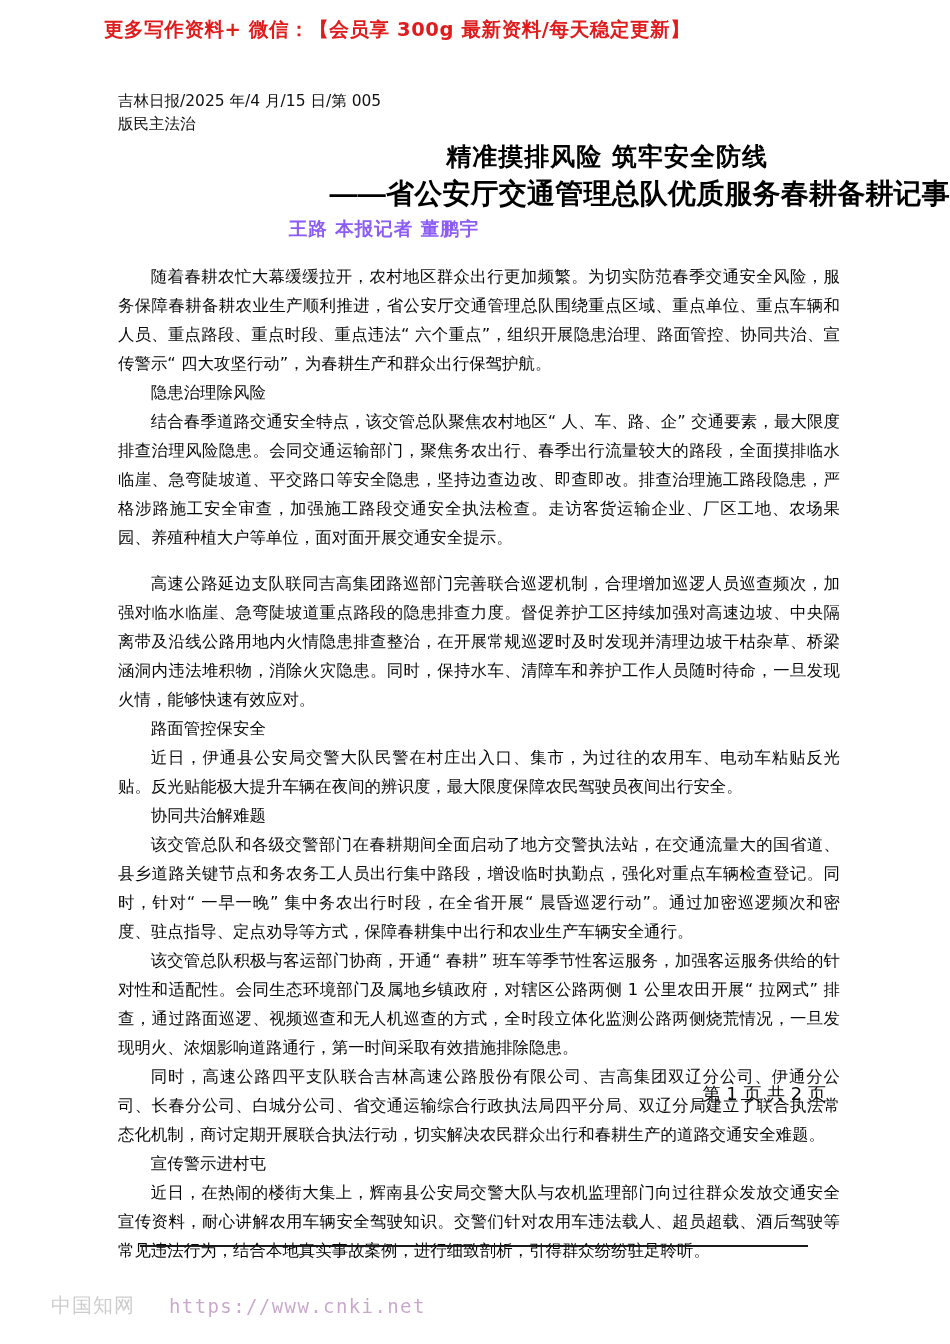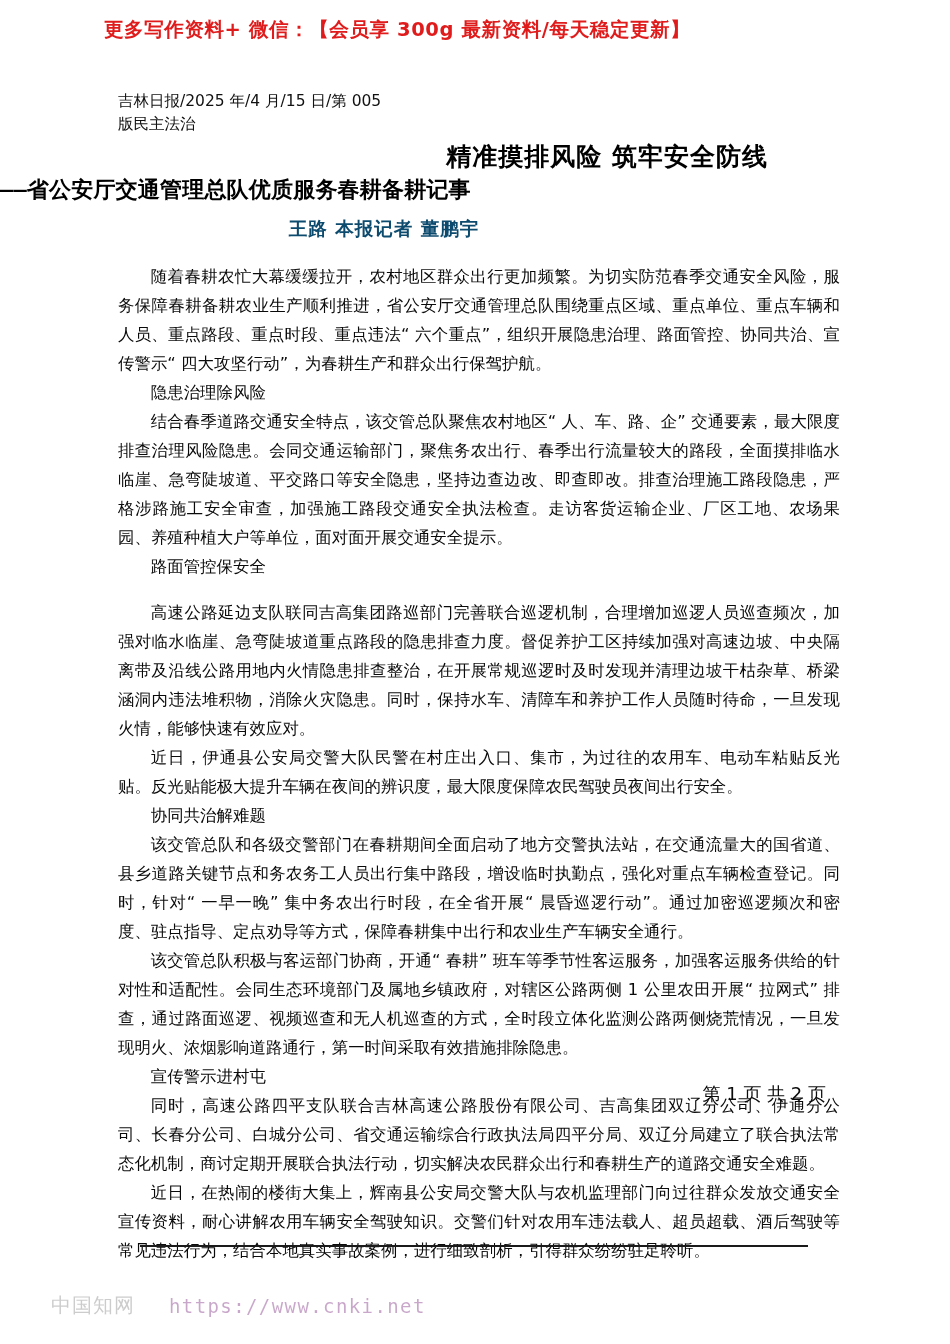--- a/index.html
+++ b/index.html
@@ -64,38 +64,38 @@
     font-size: 25px;
     font-weight: bold;
     letter-spacing: 1px;
     color: #000;
   }
   .doc-subtitle {
     position: absolute;
     left: 0;
     top: 175px;
     width: 950px;
-    text-align: left;
-    font-family: Liberation Mono, monospace;
-    font-size: 22px;
+    text-align: right;
+    font-family: Liberation Sans, sans-serif;
+    font-size: 28px;
     font-weight: bold;
     letter-spacing: 0.2px;
     color: #000;
   }
   .doc-byline {
     position: absolute;
     left: 0;
     top: 216px;
     width: 768px;
     text-align: center;
     font-family: "DejaVu Sans", "Liberation Sans", sans-serif;
     font-size: 18.5px;
     font-weight: bold;
     letter-spacing: 1px;
-    color: #0c4a6e;
+    color: #8b5cf6;
   }
 
   
   .body-column {
     position: absolute;
     left: 118px;
     top: 262px;
     width: 722px;
   }
   .body-para {
@@ -175,28 +175,28 @@
   <div class="doc-title">精准摸排风险  筑牢安全防线</div>
 
   <div class="doc-subtitle">——省公安厅交通管理总队优质服务春耕备耕记事</div>
 
   <div class="doc-byline">王路  本报记者  董鹏宇</div>
 
   <div class="body-column">
     <p class="body-para">随着春耕农忙大幕缓缓拉开，农村地区群众出行更加频繁。为切实防范春季交通安全风险，服务保障春耕备耕农业生产顺利推进，省公安厅交通管理总队围绕重点区域、重点单位、重点车辆和人员、重点路段、重点时段、重点违法“ 六个重点”，组织开展隐患治理、路面管控、协同共治、宣传警示“ 四大攻坚行动”，为春耕生产和群众出行保驾护航。</p>
     <p class="body-para">隐患治理除风险</p>
     <p class="body-para">结合春季道路交通安全特点，该交管总队聚焦农村地区“ 人、车、路、企” 交通要素，最大限度排查治理风险隐患。会同交通运输部门，聚焦务农出行、春季出行流量较大的路段，全面摸排临水临崖、急弯陡坡道、平交路口等安全隐患，坚持边查边改、即查即改。排查治理施工路段隐患，严格涉路施工安全审查，加强施工路段交通安全执法检查。走访客货运输企业、厂区工地、农场果园、养殖种植大户等单位，面对面开展交通安全提示。</p>
+    <p class="body-para spaced-before">高速公路延边支队联同吉高集团路巡部门完善联合巡逻机制，合理增加巡逻人员巡查频次，加强对临水临崖、急弯陡坡道重点路段的隐患排查力度。督促养护工区持续加强对高速边坡、中央隔离带及沿线公路用地内火情隐患排查整治，在开展常规巡逻时及时发现并清理边坡干枯杂草、桥梁涵洞内违法堆积物，消除火灾隐患。同时，保持水车、清障车和养护工作人员随时待命，一旦发现火情，能够快速有效应对。</p>
     <p class="body-para">路面管控保安全</p>
-    <p class="body-para spaced-before">高速公路延边支队联同吉高集团路巡部门完善联合巡逻机制，合理增加巡逻人员巡查频次，加强对临水临崖、急弯陡坡道重点路段的隐患排查力度。督促养护工区持续加强对高速边坡、中央隔离带及沿线公路用地内火情隐患排查整治，在开展常规巡逻时及时发现并清理边坡干枯杂草、桥梁涵洞内违法堆积物，消除火灾隐患。同时，保持水车、清障车和养护工作人员随时待命，一旦发现火情，能够快速有效应对。</p>
     <p class="body-para">近日，伊通县公安局交警大队民警在村庄出入口、集市，为过往的农用车、电动车粘贴反光贴。反光贴能极大提升车辆在夜间的辨识度，最大限度保障农民驾驶员夜间出行安全。</p>
     <p class="body-para">协同共治解难题</p>
     <p class="body-para">该交管总队和各级交警部门在春耕期间全面启动了地方交警执法站，在交通流量大的国省道、县乡道路关键节点和务农务工人员出行集中路段，增设临时执勤点，强化对重点车辆检查登记。同时，针对“ 一早一晚” 集中务农出行时段，在全省开展“ 晨昏巡逻行动”。通过加密巡逻频次和密度、驻点指导、定点劝导等方式，保障春耕集中出行和农业生产车辆安全通行。</p>
     <p class="body-para">该交管总队积极与客运部门协商，开通“ 春耕” 班车等季节性客运服务，加强客运服务供给的针对性和适配性。会同生态环境部门及属地乡镇政府，对辖区公路两侧 1 公里农田开展“ 拉网式” 排查，通过路面巡逻、视频巡查和无人机巡查的方式，全时段立体化监测公路两侧烧荒情况，一旦发现明火、浓烟影响道路通行，第一时间采取有效措施排除隐患。</p>
+    <p class="body-para">同时，高速公路四平支队联合吉林高速公路股份有限公司、吉高集团双辽分公司、伊通分公司、长春分公司、白城分公司、省交通运输综合行政执法局四平分局、双辽分局建立了联合执法常态化机制，商讨定期开展联合执法行动，切实解决农民群众出行和春耕生产的道路交通安全难题。</p>
     <p class="body-para">宣传警示进村屯</p>
-    <p class="body-para">同时，高速公路四平支队联合吉林高速公路股份有限公司、吉高集团双辽分公司、伊通分公司、长春分公司、白城分公司、省交通运输综合行政执法局四平分局、双辽分局建立了联合执法常态化机制，商讨定期开展联合执法行动，切实解决农民群众出行和春耕生产的道路交通安全难题。</p>
     <p class="body-para">近日，在热闹的楼街大集上，辉南县公安局交警大队与农机监理部门向过往群众发放交通安全宣传资料，耐心讲解农用车辆安全驾驶知识。交警们针对农用车违法载人、超员超载、酒后驾驶等常见违法行为，结合本地真实事故案例，进行细致剖析，引得群众纷纷驻足聆听。</p>
   </div>
 
   <div class="page-footer">第 1 页 共 2 页</div>
 
 </div>
 
 <div class="bottom-rule"></div>
 
 <div class="cnki-watermark">

